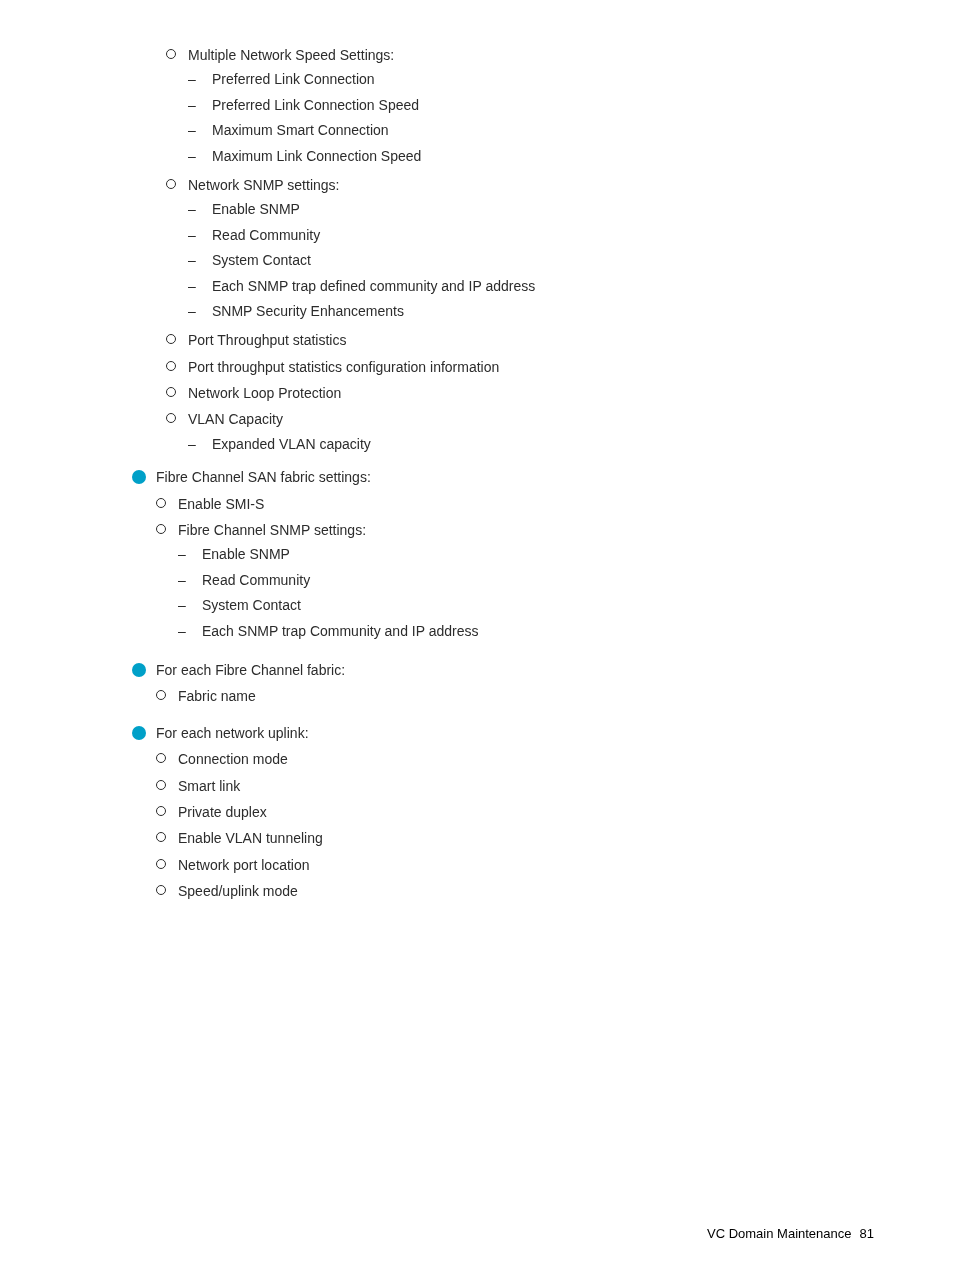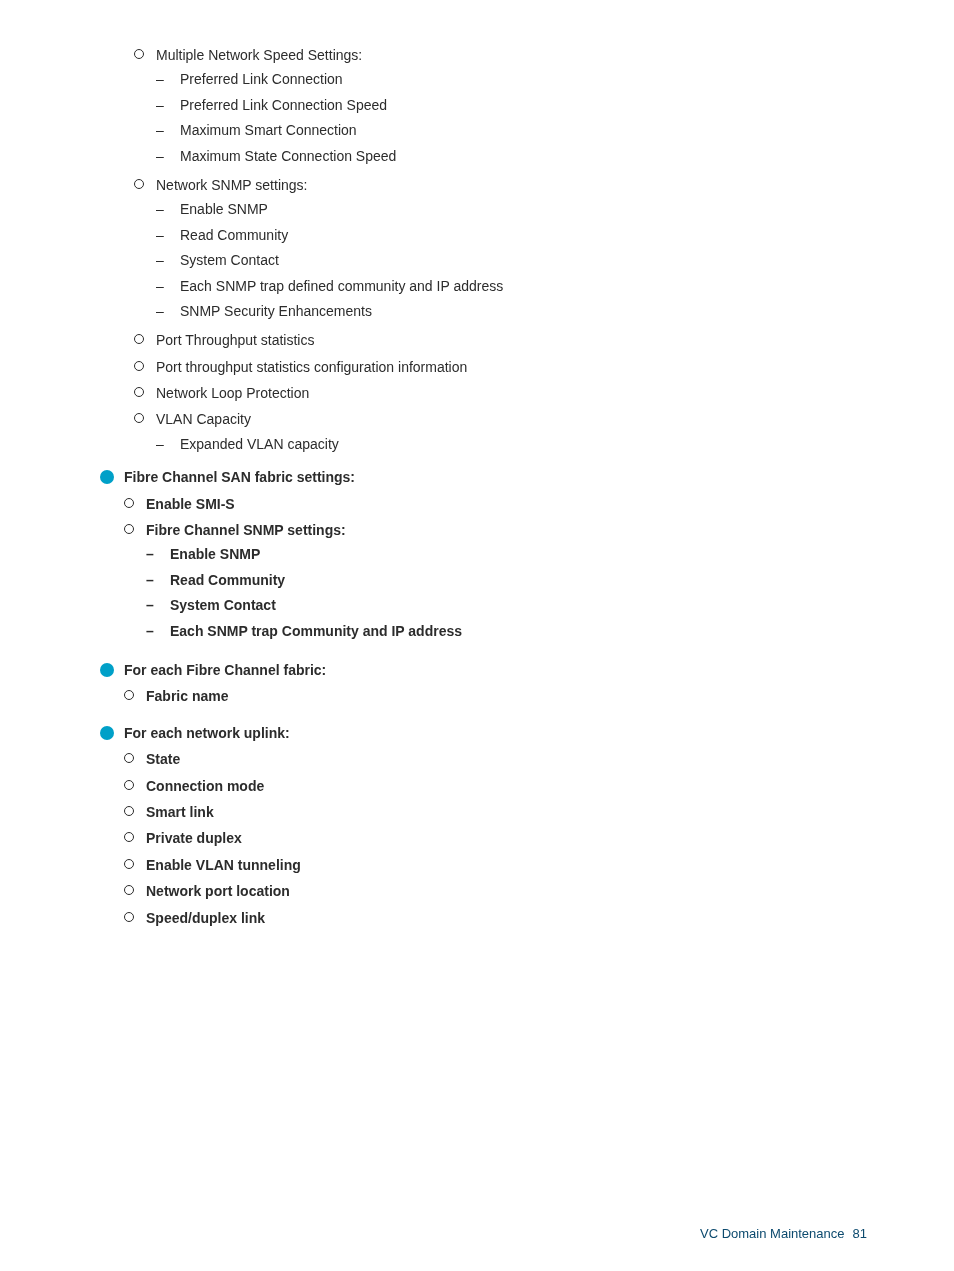--- a/index.html
+++ b/index.html
@@ -16,31 +16,31 @@
       width: 954px;
       min-height: 1271px;
       position: relative;
     }
 
     .page {
       padding: 40px 80px 96px 80px;
       max-width: 954px;
       min-height: 1271px;
       position: relative;
+      margin-left: 32px;
     }
 
     .content {
       margin-left: 20px;
     }
 
     ul.level1 {
       list-style: none;
       padding: 0;
       margin: 0;
-      font-weight: bold;
     }
 
     ul.level1 > li {
       display: flex;
       align-items: flex-start;
       margin-bottom: 10px;
       line-height: 1.6;
     }
 
     ul.level1 > li > .bullet {
@@ -109,23 +109,23 @@
       line-height: 1.6;
     }
 
     ul.level3 > li > .item-content3 {
       flex: 1;
     }
 
     .footer {
       position: absolute;
       bottom: 30px;
-      right: 87px;
+      right: 80px;
       font-size: 13px;
-      color: #0c4a6e;
+      color: #000000;
     }
 
     .footer-text {
       display: flex;
       gap: 8px;
       align-items: center;
     }
   </style>
 </head>
 <body>
@@ -146,21 +146,21 @@
             <li>
               <span class="dash">–</span>
               <span class="item-content3">Preferred Link Connection Speed</span>
             </li>
             <li>
               <span class="dash">–</span>
               <span class="item-content3">Maximum Smart Connection</span>
             </li>
             <li>
               <span class="dash">–</span>
-              <span class="item-content3">Maximum State Connection Speed</span>
+              <span class="item-content3">Maximum Link Connection Speed</span>
             </li>
           </ul>
         </span>
       </li>
 
       <li>
         <span class="bullet2"></span>
         <span class="item-content2">
           Network SNMP settings:
           <ul class="level3">
@@ -269,45 +269,41 @@
         </span>
       </li>
 
       <li>
         <span class="bullet"></span>
         <span class="item-content">
           For each network uplink:
           <ul class="level2">
             <li>
               <span class="bullet2"></span>
-              <span class="item-content2">State</span>
-            </li>
-            <li>
-              <span class="bullet2"></span>
               <span class="item-content2">Connection mode</span>
             </li>
             <li>
               <span class="bullet2"></span>
               <span class="item-content2">Smart link</span>
             </li>
             <li>
               <span class="bullet2"></span>
               <span class="item-content2">Private duplex</span>
             </li>
             <li>
               <span class="bullet2"></span>
               <span class="item-content2">Enable VLAN tunneling</span>
             </li>
             <li>
               <span class="bullet2"></span>
               <span class="item-content2">Network port location</span>
             </li>
             <li>
               <span class="bullet2"></span>
-              <span class="item-content2">Speed/duplex link</span>
+              <span class="item-content2">Speed/uplink mode</span>
             </li>
           </ul>
         </span>
       </li>
     </ul>
 
   </div>
 
   <div class="footer">
     <div class="footer-text">

